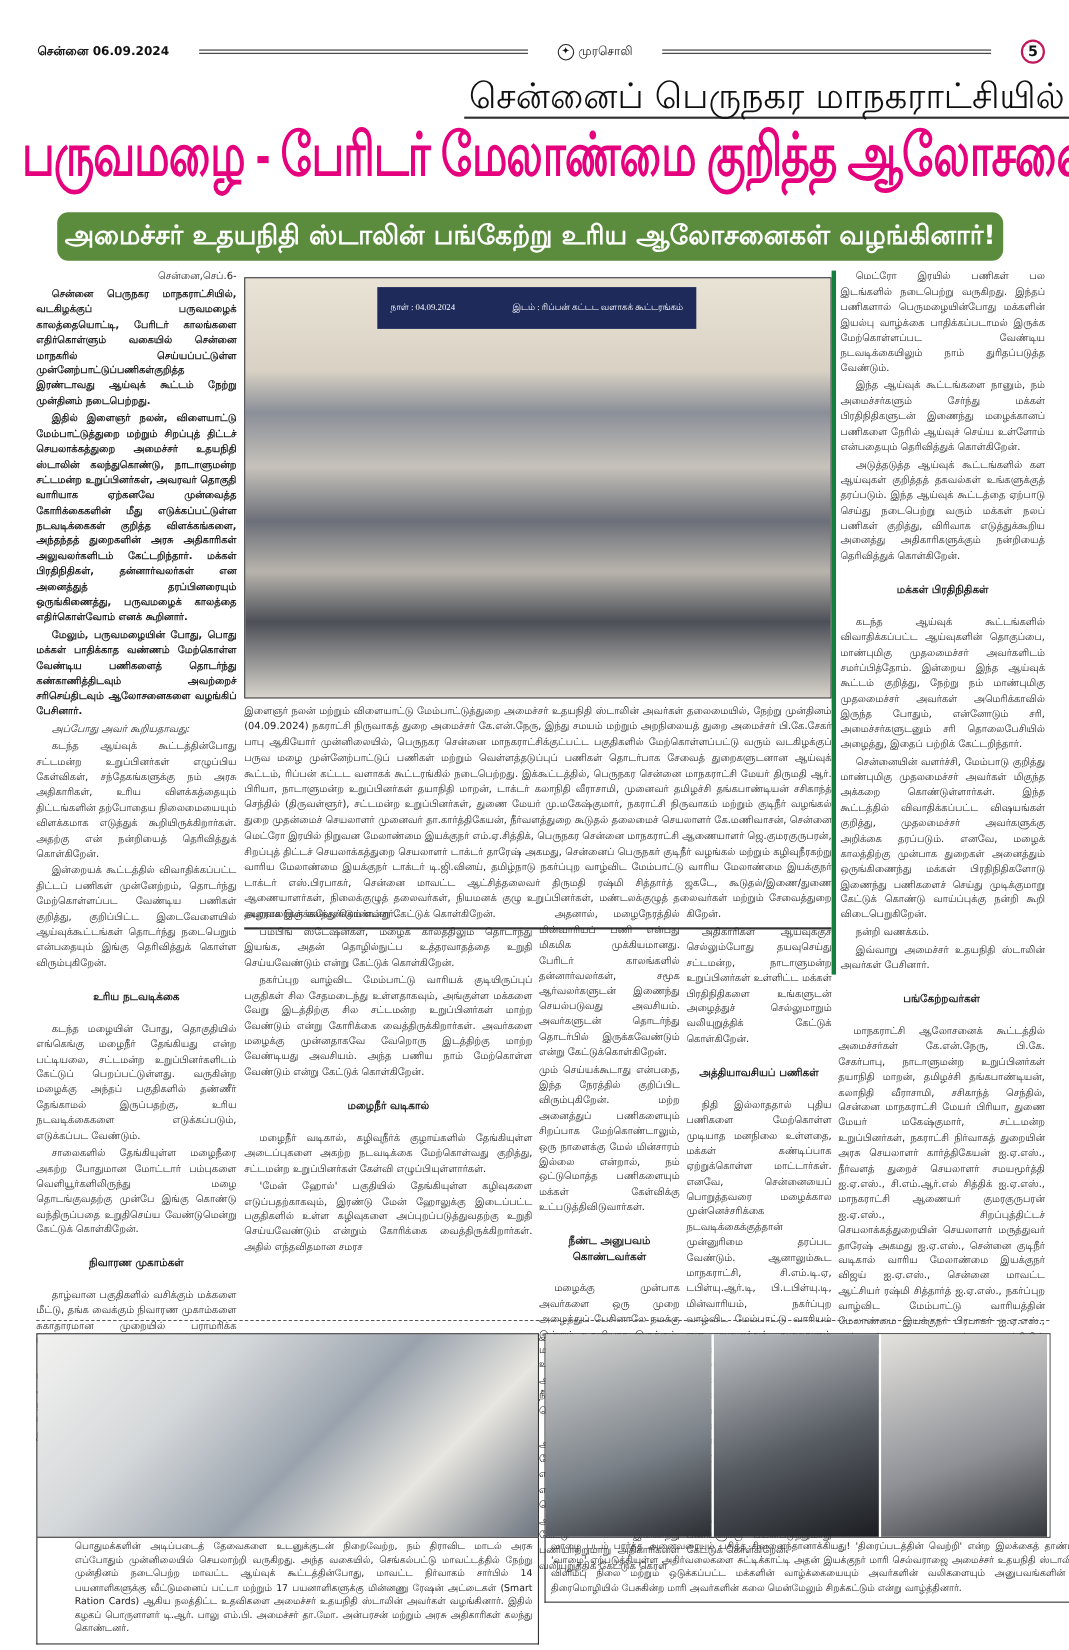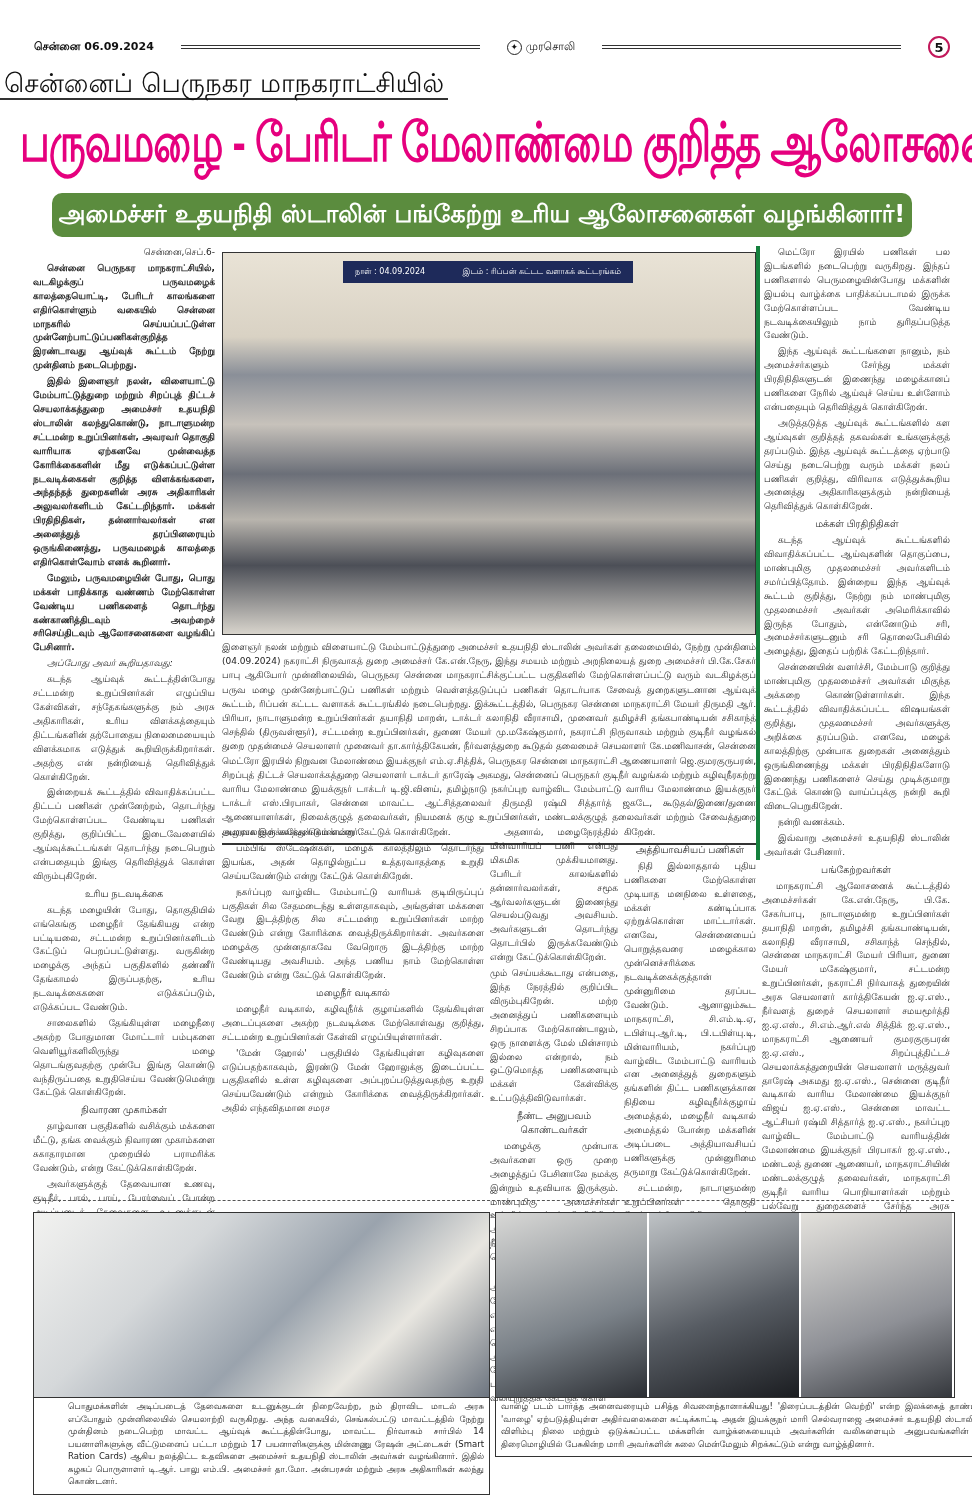--- a/index.html
+++ b/index.html
@@ -3,34 +3,34 @@
 <meta charset="utf-8">
 <style>
   * { box-sizing: border-box; margin: 0; padding: 0; }
   body { width: 972px; height: 1500px; background: #fff; font-family: "DejaVu Sans", sans-serif; color: #111; position: relative; overflow: hidden; }
   .masthead { position: absolute; left: 34px; right: 22px; top: 34px; height: 26px; display: flex; align-items: center; font-size: 11px; gap: 24px; }
   .masthead .date { white-space: nowrap; font-weight: bold; }
   .masthead .rule { flex: 1; height: 4px; border-top: 1px solid #333; border-bottom: 1px solid #333; margin: 0 3px; }
   .masthead .logo { display: flex; align-items: center; gap: 4px; white-space: nowrap; }
   .logo-icon { width: 15px; height: 15px; border-radius: 50%; border: 1.5px solid #222; display: inline-flex; align-items: center; justify-content: center; font-size: 9px; }
   .pagenum { width: 22px; height: 22px; border-radius: 50%; border: 2px solid #c2185b; display: inline-flex; align-items: center; justify-content: center; font-weight: bold; font-size: 13px; }
-  .kicker { position: absolute; top: 68px; left: 0; right: 0; text-align: left; font-size: 26px; }
+  .kicker { position: absolute; top: 68px; left: 0; right: 0; text-align: right; font-size: 32px; }
   .kicker span { border-bottom: 2px solid #333; padding: 0 4px; }
   .headline { position: absolute; top: 112px; left: 20px; right: 20px; text-align: center; font-family: "Liberation Sans", sans-serif; font-weight: bold; font-size: 40px; color: #e5007e; letter-spacing: -1px; transform: scaleY(1.35); transform-origin: top center; white-space: nowrap; }
   .subhead { position: absolute; top: 193px; left: 52px; right: 60px; height: 44px; background: #5b8c3e; border-radius: 10px; color: #fff; font-weight: bold; font-size: 24px; display: flex; align-items: center; justify-content: center; white-space: nowrap; overflow: hidden; }
   .col { position: absolute; font-size: 9px; line-height: 13.9px; text-align: justify; color: #222; }
   .col p { text-indent: 14px; margin-bottom: 2px; }
-  .col h4 { text-align: center; font-size: 9.5px; font-weight: normal; margin: 3px 0; }
+  .col h4 { text-align: center; font-size: 9.5px; font-weight: bold; margin: 16px 0; }
   .col-left { left: 33px; top: 246px; width: 182px; }
   .col-right { left: 762px; top: 246px; width: 188px; }
   .col-right .boxed { border-left: 4px solid #15803d; padding-left: 4px; margin-left: -6px; }
   .col-mid1 { left: 222px; top: 826px; width: 262px; }
   .col-mid2 { left: 492px; top: 826px; width: 264px; }
   .mainphoto { position: absolute; left: 222px; top: 252px; width: 534px; height: 383px; border: 1px solid #333; background: linear-gradient(180deg,#e9e3d6 0%,#d9d2c4 22%,#8a8f98 32%,#c7c2bb 45%,#6b6f78 58%,#b8b4ad 70%,#4c4f57 82%,#d8d4cc 100%); overflow: hidden; }
-  .banner { position: absolute; left: 120px; top: 8px; width: 290px; height: 22px; background: #1e2a5a; color: #fff; font-size: 8px; display: flex; justify-content: space-between; align-items: center; padding: 0 12px; }
+  .banner { position: absolute; left: 120px; top: 8px; width: 290px; height: 38px; background: #1e2a5a; color: #fff; font-size: 8px; display: flex; justify-content: space-between; align-items: center; padding: 0 12px; font-family: Liberation Serif, serif; }
   .caption-main { position: absolute; left: 222px; top: 640px; width: 534px; font-size: 9px; line-height: 14.2px; text-align: justify; color: #222; border-bottom: 2px solid #333; padding-bottom: 4px; }
   .dashes { position: absolute; height: 0; border-top: 1px dashed #555; }
   .photo2 { position: absolute; left: 33px; top: 1212px; width: 457px; height: 186px; border: 1px solid #333; background: linear-gradient(135deg,#f2f2f0 0%,#d5d8da 30%,#9aa3ad 55%,#e8e6e0 75%,#6d7580 100%); }
   .photo3 { position: absolute; left: 495px; top: 1212px; width: 460px; height: 186px; border: 1px solid #333; display: flex; }
   .photo3 div { flex: 1; border-right: 2px solid #fff; }
   .p3a { background: linear-gradient(160deg,#d8d8d6,#7a8188 60%,#2b2e33); }
   .p3b { background: linear-gradient(160deg,#bfc3c6,#575c63 55%,#1b1d21); }
   .p3c { background: linear-gradient(160deg,#e4e2dd,#8e9096 60%,#35383d); }
   .caption-box { position: absolute; font-size: 8.5px; line-height: 12.5px; text-align: justify; color: #222; border: 1px solid #333; border-top: none; padding: 2px 5px 6px; }
   .cap2 { left: 33px; top: 1398px; width: 457px; padding-left: 34px; }
@@ -89,20 +89,21 @@
 
 <div class="col col-mid2" style="width:128px;left:490px;">
   <p>அதனால், மழைநேரத்தில் மின்வாரியப் பணி என்பது மிகமிக முக்கியமானது. பேரிடர் காலங்களில் தன்னார்வலர்கள், சமூக ஆர்வலர்களுடன் இணைந்து செயல்படுவது அவசியம். அவர்களுடன் தொடர்ந்து தொடர்பில் இருக்கவேண்டும் என்று கேட்டுக்கொள்கிறேன்.</p>
   <p style="text-indent:0">மும் செய்யக்கூடாது என்பதை, இந்த நேரத்தில் குறிப்பிட விரும்புகிறேன். மற்ற அனைத்துப் பணிகளையும் சிறப்பாக மேற்கொண்டாலும், ஒரு நாளைக்கு மேல் மின்சாரம் இல்லை என்றால், நம் ஒட்டுமொத்த பணிகளையும் மக்கள் கேள்விக்கு உட்படுத்திவிடுவார்கள்.</p>
   <h4>நீண்ட அனுபவம் கொண்டவர்கள்</h4>
   <p>மழைக்கு முன்பாக அவர்களை ஒரு முறை அழைத்துப் பேசினாலே நமக்கு இன்றும் உதவியாக இருக்கும். மாண்புமிகு அமைச்சர்கள் உள்ளிட்ட மக்கள் பிரதிநிதிகள் அனைவரும் மக்கள் பணியில் நீண்ட அனுபவம் கொண்டவர்கள்.</p>
   <p>பேரிடர் காலங்களில் அவர்கள்தான் மக்களின் கேள்விகளை நேரடியாக எதிர்கொள்ள இருப்பவர்கள். எனவே, அவர்களுடன் தொடர்பில் இருந்து அவர்களின் கோரிக்கைகளைக் கேட்டு இணைந்து பணியாற்றுமாறு அதிகாரிகளை வலியுறுத்திக் கேட்டுக் கொள்</p>
 </div>
 <div class="col" style="left:624px;top:826px;width:132px;">
   <p style="text-indent:0">கிறேன்.</p>
+  <p>அதிகாரிகள் ஆய்வுக்குச் செல்லும்போது தயவுசெய்து சட்டமன்ற, நாடாளுமன்ற உறுப்பினர்கள் உள்ளிட்ட மக்கள் பிரதிநிதிகளை உங்களுடன் அழைத்துச் செல்லுமாறும் வலியுறுத்திக் கேட்டுக் கொள்கிறேன்.</p>
   <h4>அத்தியாவசியப் பணிகள்</h4>
   <p>நிதி இல்லாததால் புதிய பணிகளை மேற்கொள்ள முடியாத மனநிலை உள்ளதை, மக்கள் கண்டிப்பாக ஏற்றுக்கொள்ள மாட்டார்கள். எனவே, சென்னையைப் பொறுத்தவரை மழைக்கால முன்னெச்சரிக்கை நடவடிக்கைக்குத்தான் முன்னுரிமை தரப்பட வேண்டும். ஆனாலும்கூட மாநகராட்சி, சி.எம்.டி.ஏ, டபிள்யு.ஆர்.டி, பி.டபிள்யு.டி, மின்வாரியம், நகர்ப்புற வாழ்விட மேம்பாட்டு வாரியம் என அனைத்துத் துறைகளும் தங்களின் திட்ட பணிகளுக்கான நிதியை கழிவுநீர்க்குழாய் அமைத்தல், மழைநீர் வடிகால் அமைத்தல் போன்ற மக்களின் அடிப்படை அத்தியாவசியப் பணிகளுக்கு முன்னுரிமை தருமாறு கேட்டுக்கொள்கிறேன்.</p>
   <p>சட்டமன்ற, நாடாளுமன்ற உறுப்பினர்கள் தொகுதி மேம்பாட்டு நிதி, மாமன்ற உறுப்பினர்களுக்கான நிதியையும் இந்தத் திட்ட பணிகளுக்கு பயன்படுத்துமாறு கேட்டுக் கொள்கிறேன்.</p>
 </div>
 
 <div class="col col-right">
   <div class="boxed">
     <p>மெட்ரோ இரயில் பணிகள் பல இடங்களில் நடைபெற்று வருகிறது. இந்தப் பணிகளால் பெருமழையின்போது மக்களின் இயல்பு வாழ்க்கை பாதிக்கப்படாமல் இருக்க மேற்கொள்ளப்பட வேண்டிய நடவடிக்கையிலும் நாம் துரிதப்படுத்த வேண்டும்.</p>
     <p>இந்த ஆய்வுக் கூட்டங்களை நானும், நம் அமைச்சர்களும் சேர்ந்து மக்கள் பிரதிநிதிகளுடன் இணைந்து மழைக்கானப் பணிகளை நேரில் ஆய்வுச் செய்ய உள்ளோம் என்பதையும் தெரிவித்துக் கொள்கிறேன்.</p>
     <p>அடுத்தடுத்த ஆய்வுக் கூட்டங்களில் கள ஆய்வுகள் குறித்தத் தகவல்கள் உங்களுக்குத் தரப்படும். இந்த ஆய்வுக் கூட்டத்தை ஏற்பாடு செய்து நடைபெற்று வரும் மக்கள் நலப் பணிகள் குறித்து, விரிவாக எடுத்துக்கூறிய அனைத்து அதிகாரிகளுக்கும் நன்றியைத் தெரிவித்துக் கொள்கிறேன்.</p>

